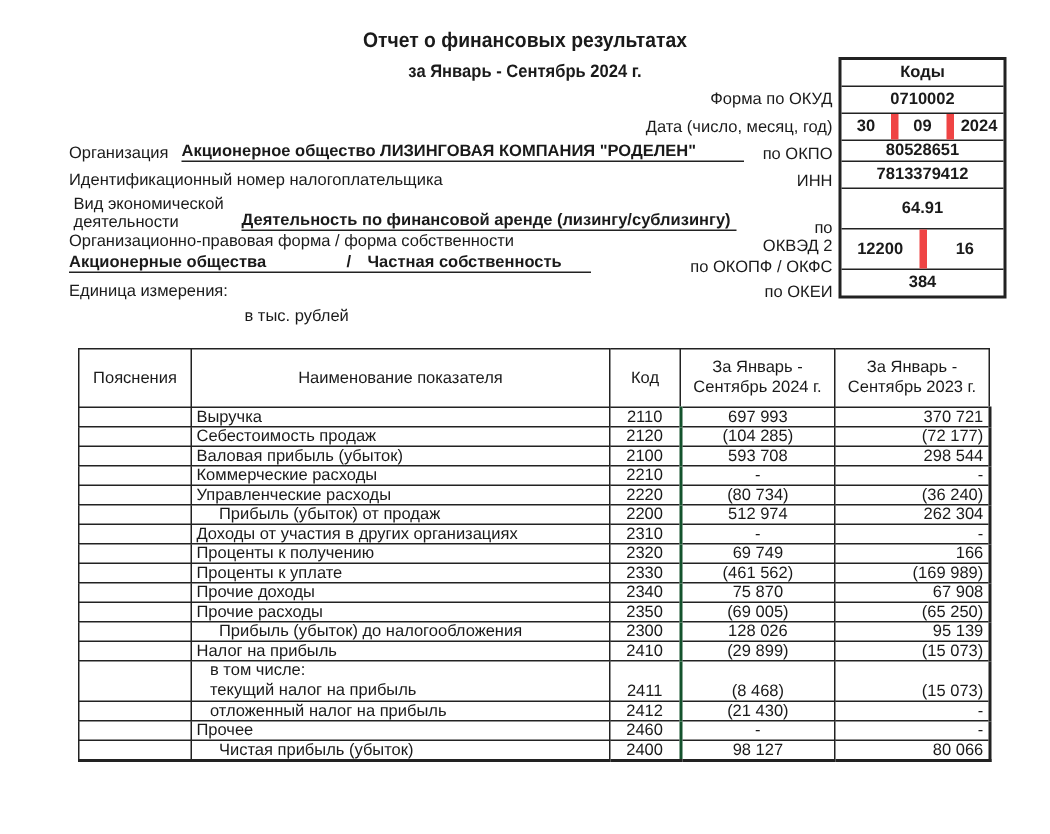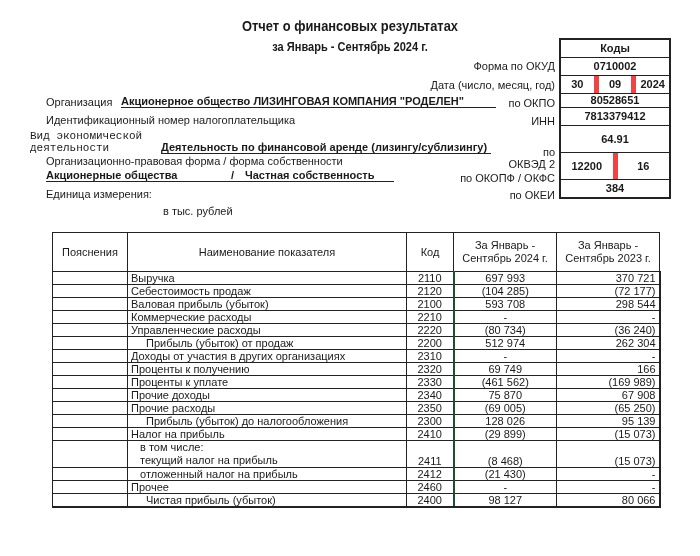--- a/index.html
+++ b/index.html
@@ -83,21 +83,21 @@
     <div>16</div>
   </div>
   <div class="cbox">
       <div>384</div>
     </div>
 </div>
 
 <div class="abs lbl" style="left:46px; top:96px;">Организация</div>
 <div class="abs val-ul" style="left:121px; top:95px; width:375px;">Акционерное общество ЛИЗИНГОВАЯ КОМПАНИЯ "РОДЕЛЕН"</div>
 <div class="abs lbl" style="left:46px; top:114px;">Идентификационный номер налогоплательщика</div>
-<div class="abs lbl" style="left:30px; top:130px; line-height:12px;font-family:Liberation Mono, monospace;">
+<div class="abs lbl" style="left:49px; top:130px; line-height:12px;">
   <div>Вид экономической</div>
   <div>деятельности</div>
 </div>
 <div class="abs val-ul" style="left:161px; top:141px; width:330px;">Деятельность по финансовой аренде (лизингу/сублизингу)</div>
 <div class="abs lbl" style="left:46px; top:155px;">Организационно-правовая форма / форма собственности</div>
 <div class="abs val-ul" style="left:46px; top:169px; width:348px; display:flex;">
   <span style="width:185px;">Акционерные общества</span>
   <span style="width:14px;">/</span>
   <span>Частная собственность</span>
 </div>

